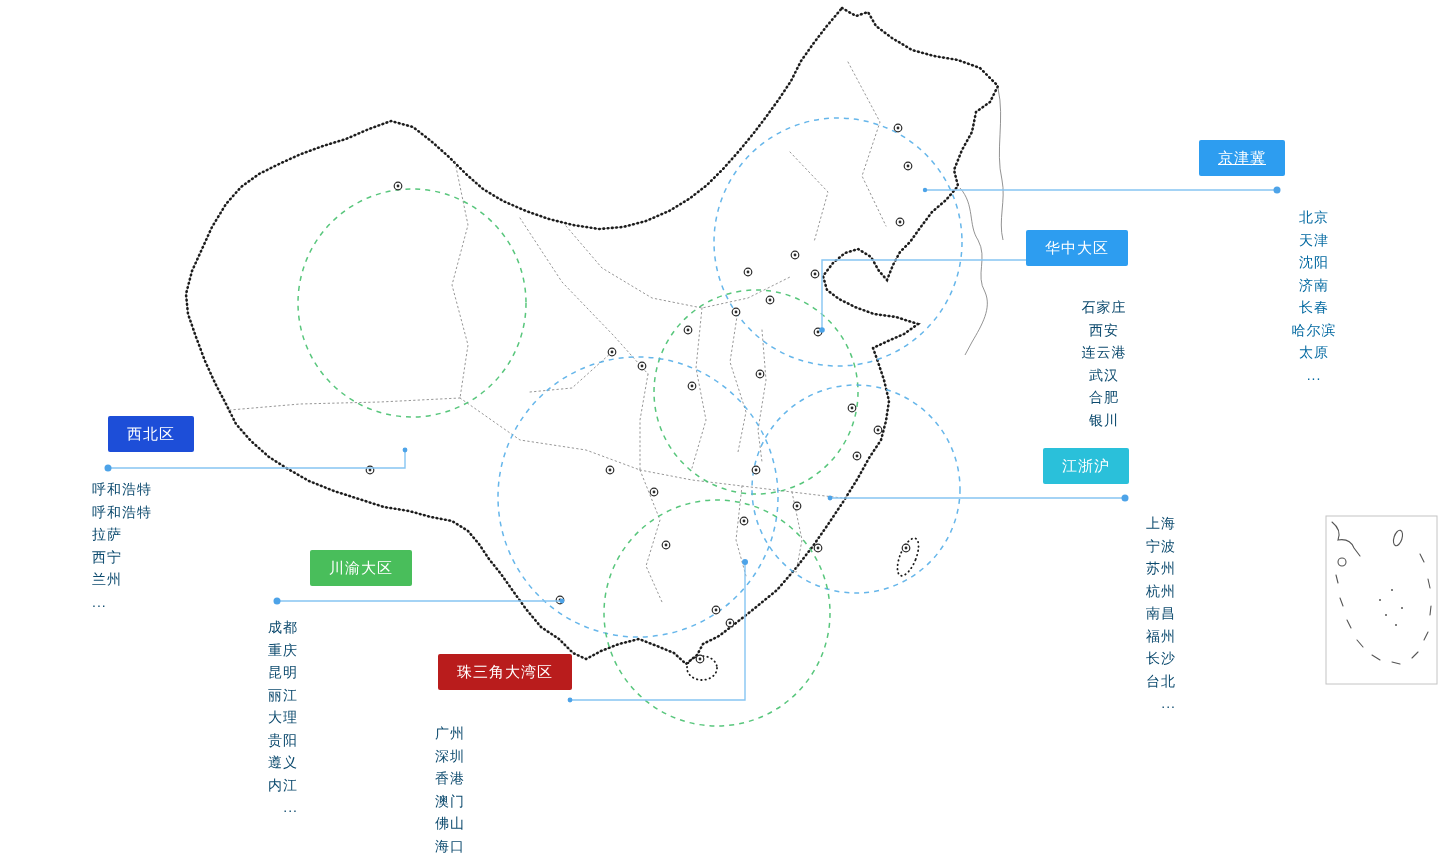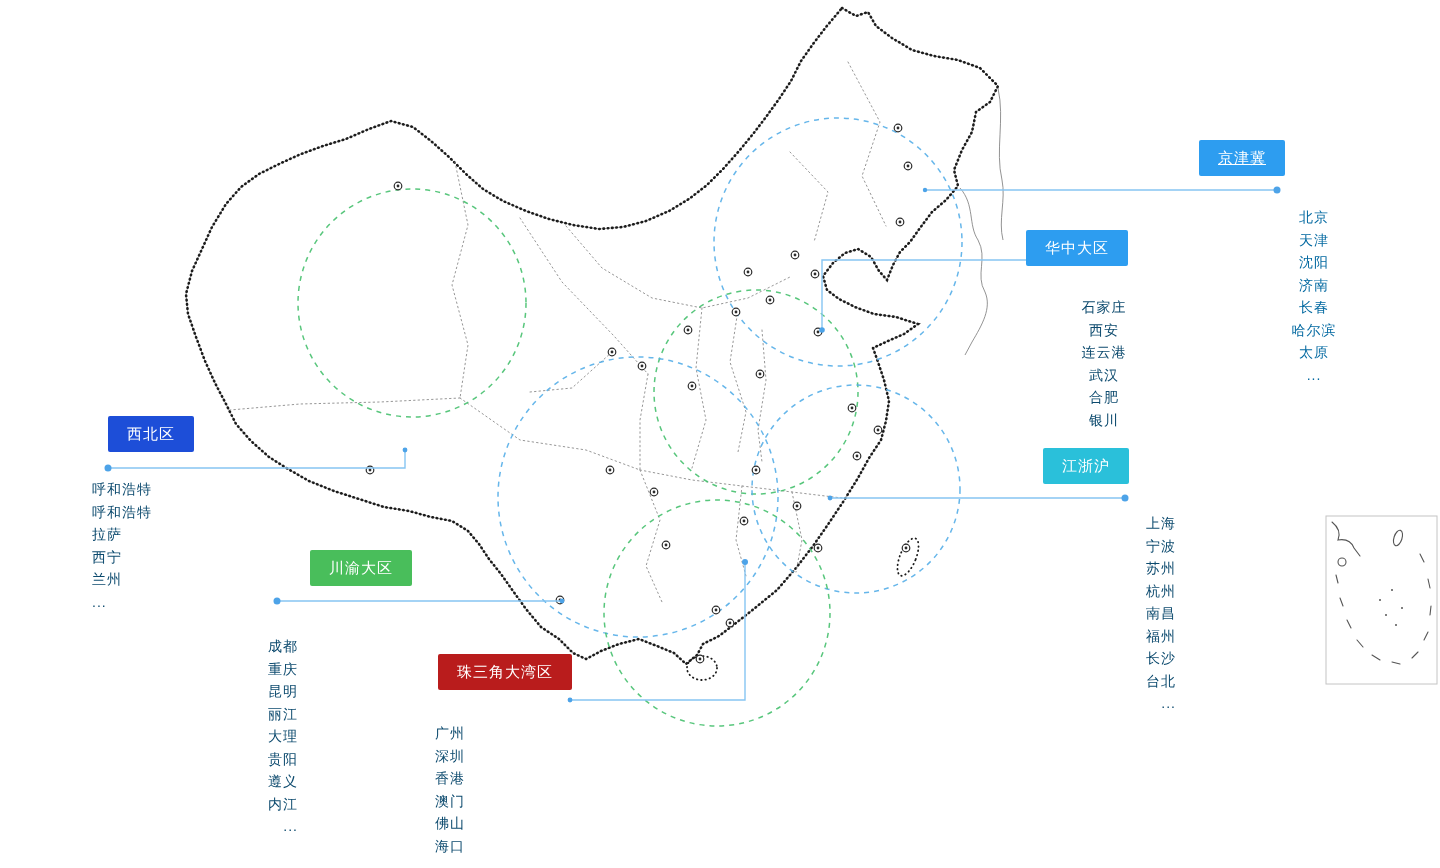--- a/index.html
+++ b/index.html
@@ -35,21 +35,21 @@
 
   .city-list{
     position:absolute;z-index:3;font-size:14px;color:#0c4a6e;line-height:22.5px;
     letter-spacing:1px;white-space:nowrap;
   }
   .city-list .city{min-height:22px;}
   #list-jingjinji{left:1250px;top:206px;width:128px;text-align:center;color:#0369a1;}
   #list-huazhong{left:1040px;top:296px;width:128px;text-align:center;}
   #list-jiangzhehu{left:1048px;top:512px;width:128px;text-align:right;}
   #list-xibei{left:92px;top:478px;text-align:left;}
-  #list-chuanyu{left:268px;top:635px;text-align:right;}
+  #list-chuanyu{left:268px;top:616px;text-align:right;}
   #list-zhusanjiao{left:435px;top:722px;text-align:left;}
 </style>
 </head>
 <body>
 
 <svg id="map-svg" width="1440" height="868" viewBox="0 0 1440 868">
   <defs>
     <path id="cnpath" d="M842 8 L856 16 L868 12 L876 26 L892 38 L912 50 L934 56 L958 60 L980 68 L998 86
       L990 102 L976 112 L972 132 L962 150 L954 170 L958 186
       L946 200 L932 212 L920 228 L910 242 L900 252

